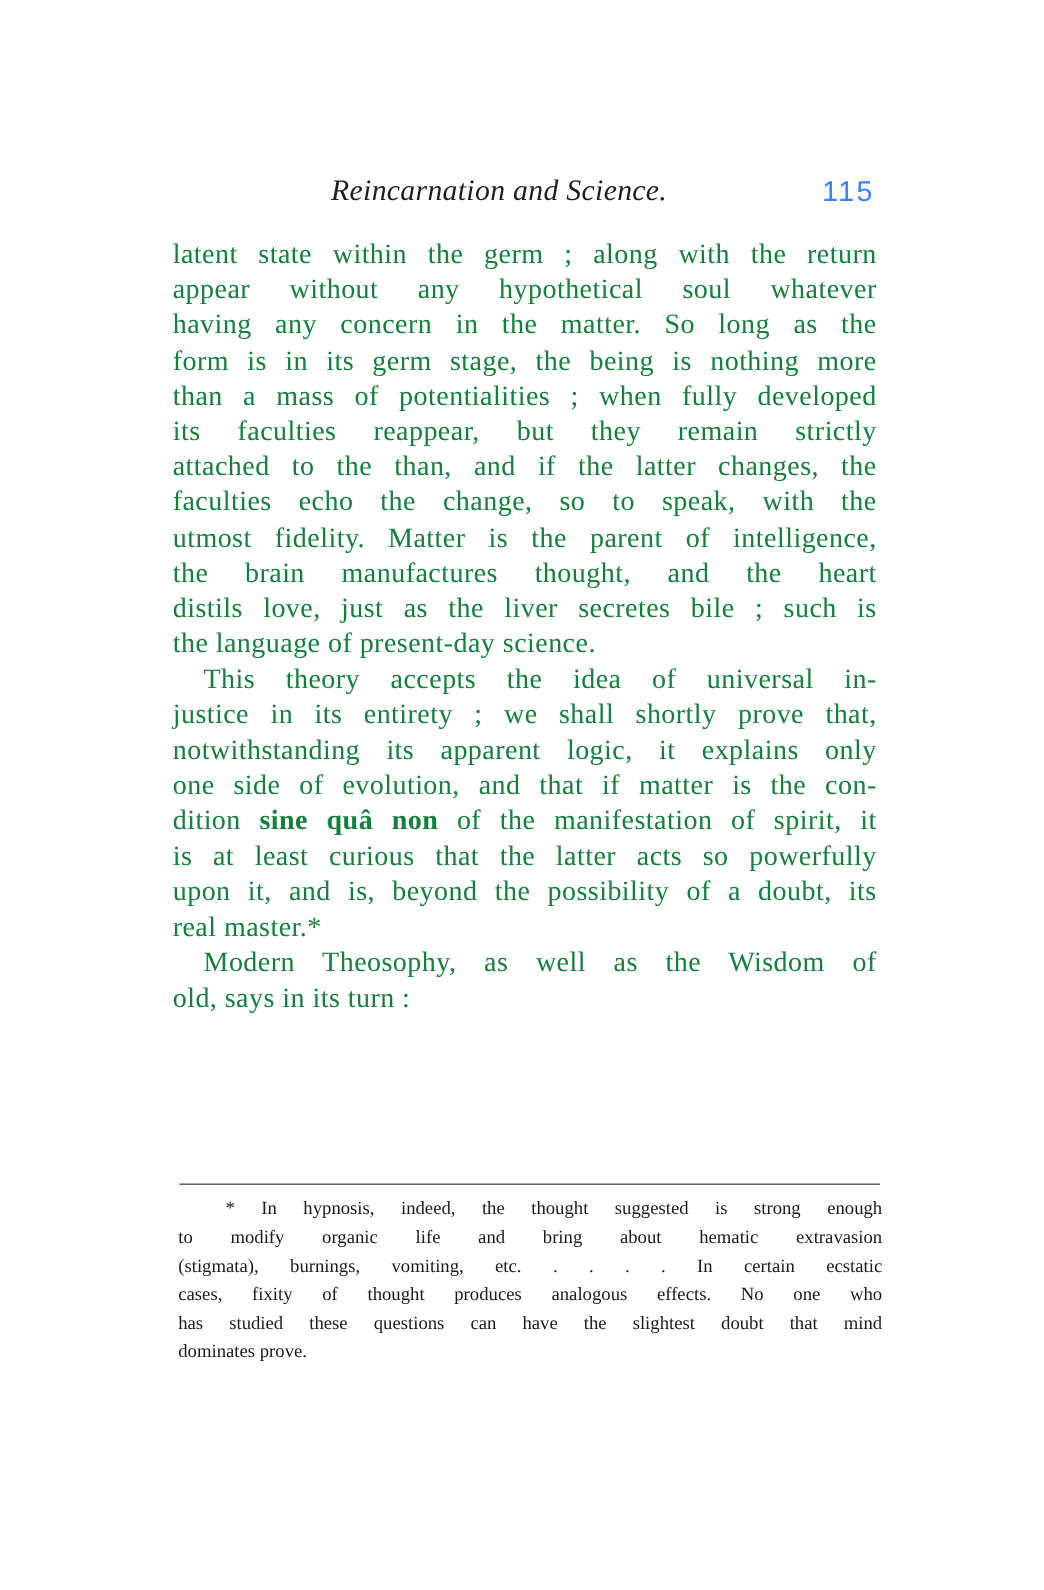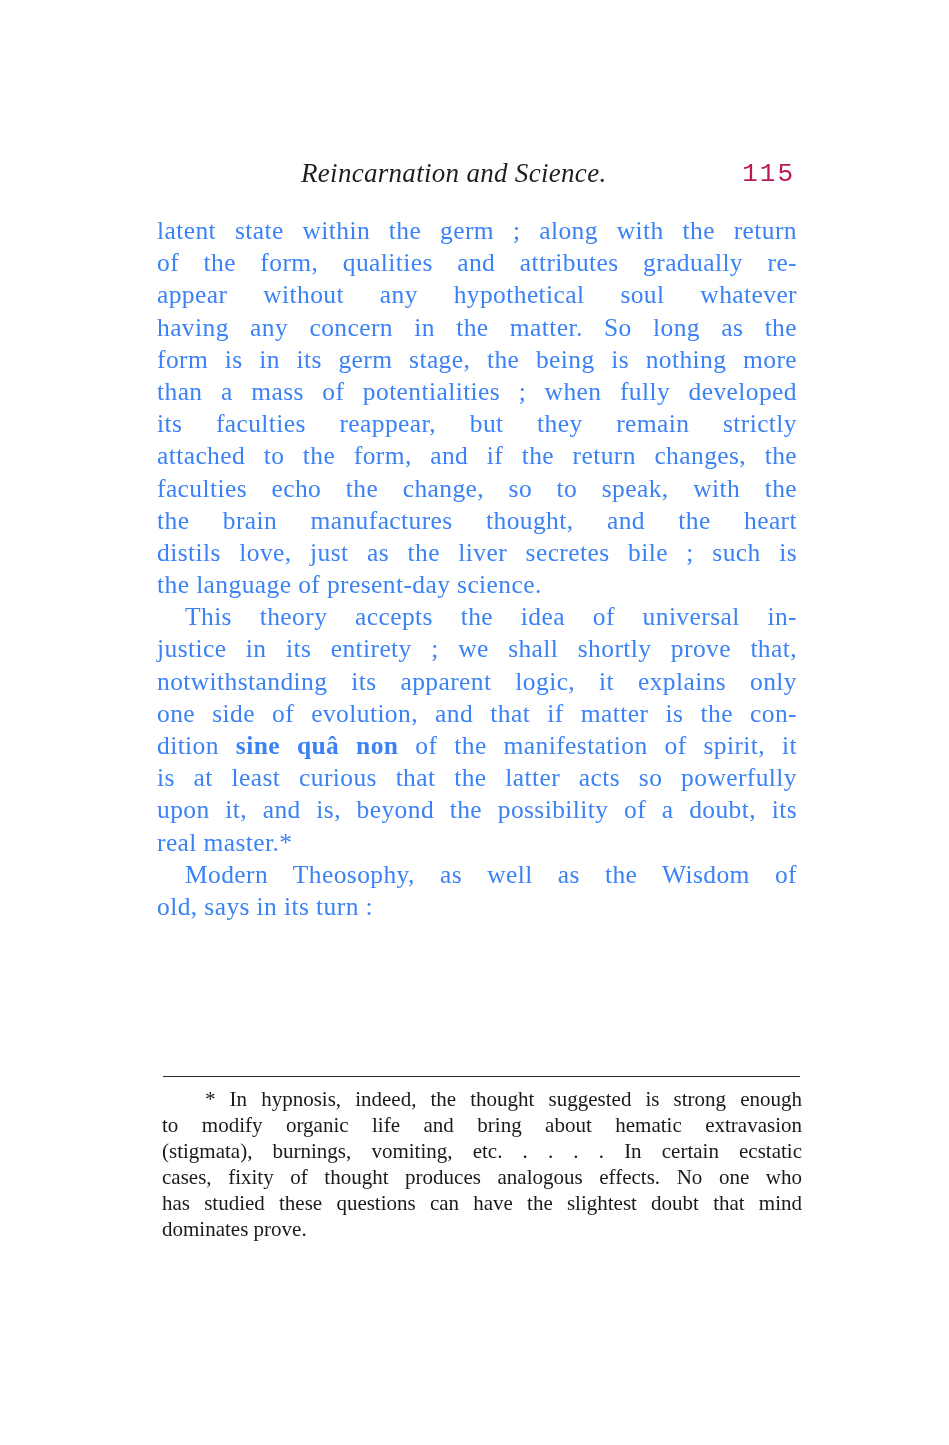--- a/index.html
+++ b/index.html
@@ -34,34 +34,34 @@
       font-family: "Liberation Serif", "DejaVu Serif", serif;
       font-style: italic;
       font-size: 27px;
       letter-spacing: 0.3px;
       color: #1e1e1e;
     }
     .page-number {
       position: absolute;
       right: 0;
       top: 1px;
-      font-family: Liberation Mono, monospace;
+      font-family: Liberation Sans, sans-serif;
       font-size: 26px;
       letter-spacing: 2px;
-      color: #be185d;
+      color: #3b82f6;
     }
     .body-text {
       position: absolute;
       left: 157px;
       top: 215px;
       width: 640px;
       font-family: "Liberation Serif", "DejaVu Serif", serif;
       font-size: 25.5px;
       line-height: 32.2px;
-      color: #3b82f6;
+      color: #15803d;
     }
     .line {
       display: block;
       text-align: justify;
       text-align-last: justify;
       white-space: nowrap;
       height: 32.2px;
       letter-spacing: 0.4px;
     }
     .line.last {
@@ -80,21 +80,21 @@
       width: 637px;
       height: 0;
       border-top: 1.4px solid #2a2a2a;
     }
     .footnote {
       position: absolute;
       left: 162px;
       top: 1086px;
       width: 640px;
       font-family: "Liberation Serif", "DejaVu Serif", serif;
-      font-size: 21px;
+      font-size: 17px;
       line-height: 26px;
       color: #1a1a1a;
     }
     .fn-line {
       display: block;
       text-align: justify;
       text-align-last: justify;
       white-space: nowrap;
       height: 26px;
     }
@@ -108,28 +108,28 @@
 
   <div class="running-head">
     <span class="running-title">Reincarnation and Science.</span>
     <span class="page-number">115</span>
   </div>
 
   <div class="body-text">
 
     <div>
       <span class="line">latent state within the germ ; along with the return</span>
-      <span class="line">of the form, qualities and attributes gradually re-</span>
       <span class="line">appear without any hypothetical soul whatever</span>
       <span class="line">having any concern in the matter.  So long as the</span>
       <span class="line">form is in its germ stage, the being is nothing more</span>
       <span class="line">than a mass of potentialities ; when fully developed</span>
       <span class="line">its faculties reappear, but they remain strictly</span>
-      <span class="line">attached to the form, and if the return changes, the</span>
+      <span class="line">attached to the than, and if the latter changes, the</span>
       <span class="line">faculties echo the change, so to speak, with the</span>
+      <span class="line">utmost fidelity.  Matter is the parent of intelligence,</span>
       <span class="line">the brain manufactures thought, and the heart</span>
       <span class="line">distils love, just as the liver secretes bile ; such is</span>
       <span class="line last">the language of present-day science.</span>
     </div>
 
     <div>
       <span class="line indent">This theory accepts the idea of universal in-</span>
       <span class="line">justice in its entirety ; we shall shortly prove that,</span>
       <span class="line">notwithstanding its apparent logic, it explains only</span>
       <span class="line">one side of evolution, and that if matter is the con-</span>

